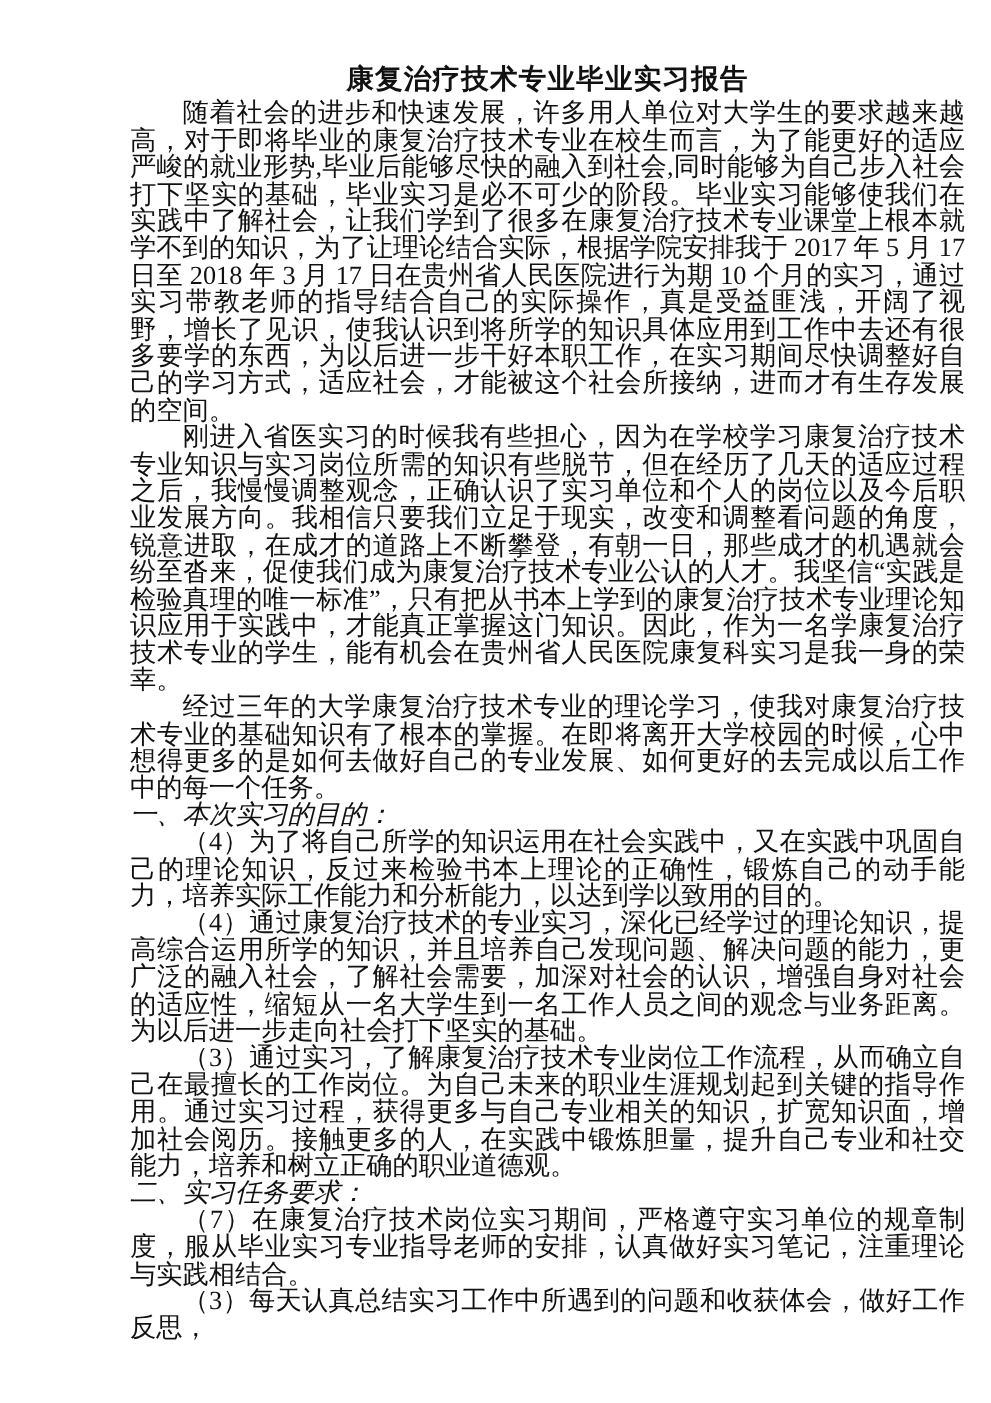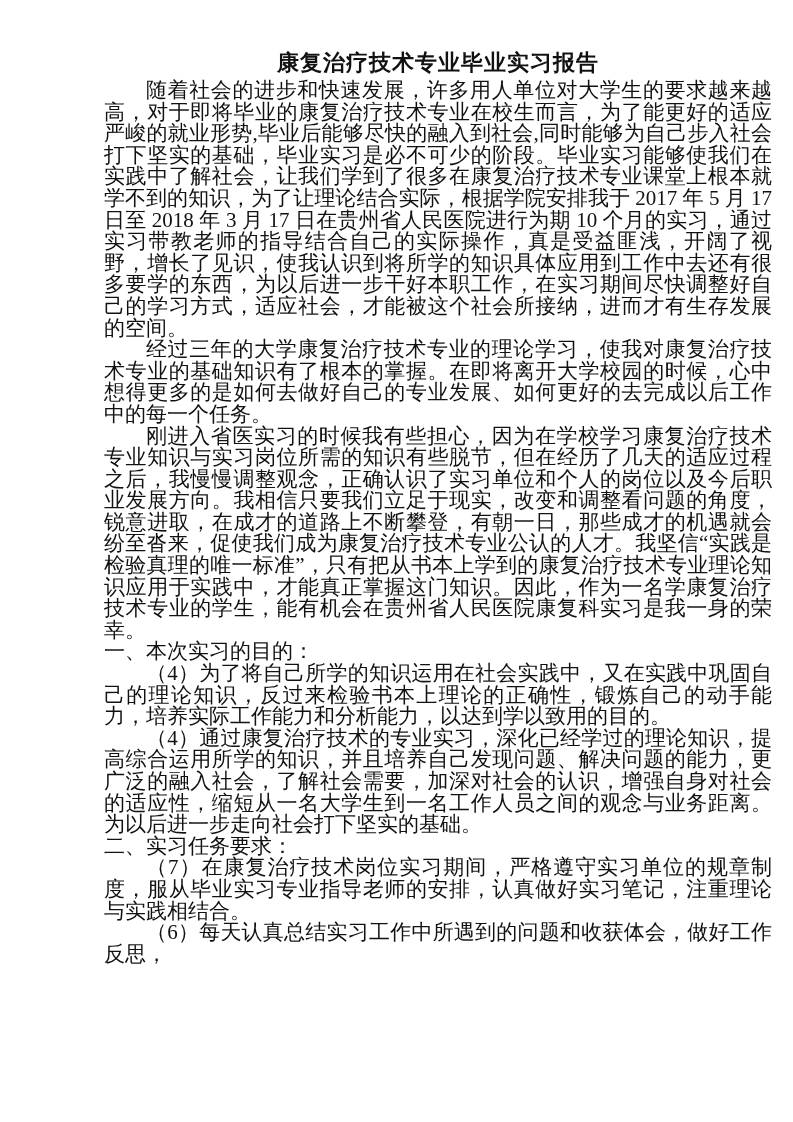--- a/index.html
+++ b/index.html
@@ -31,44 +31,45 @@
     margin-bottom: 2px;
   }
   .block {
     font-size: 21px;
     line-height: 21.6px;
     text-align: justify;
     text-justify: inter-ideograph;
     word-break: break-all;
   }
   .block.paragraph { text-indent: 2em; }
-  .block.heading { text-indent: 0; }
+  .block.heading { text-indent: 0; font-style: italic; }
 </style>
 </head>
 <body>
 
 <div class="page">
   <div class="content">
 
     <div class="doc-title">康复治疗技术专业毕业实习报告</div>
 
     <div class="block paragraph">随着社会的进步和快速发展，许多用人单位对大学生的要求越来越高，对于即将毕业的康复治疗技术专业在校生而言，为了能更好的适应严峻的就业形势,毕业后能够尽快的融入到社会,同时能够为自己步入社会打下坚实的基础，毕业实习是必不可少的阶段。毕业实习能够使我们在实践中了解社会，让我们学到了很多在康复治疗技术专业课堂上根本就学不到的知识，为了让理论结合实际，根据学院安排我于 2017 年 5 月 17 日至 2018 年 3 月 17 日在贵州省人民医院进行为期 10 个月的实习，通过实习带教老师的指导结合自己的实际操作，真是受益匪浅，开阔了视野，增长了见识，使我认识到将所学的知识具体应用到工作中去还有很多要学的东西，为以后进一步干好本职工作，在实习期间尽快调整好自己的学习方式，适应社会，才能被这个社会所接纳，进而才有生存发展的空间。</div>
 
+    <div class="block paragraph">刚进入省医实习的时候我有些担心，因为在学校学习康复治疗技术专业知识与实习岗位所需的知识有些脱节，但在经历了几天的适应过程之后，我慢慢调整观念，正确认识了实习单位和个人的岗位以及今后职业发展方向。我相信只要我们立足于现实，改变和调整看问题的角度，锐意进取，在成才的道路上不断攀登，有朝一日，那些成才的机遇就会纷至沓来，促使我们成为康复治疗技术专业公认的人才。我坚信“实践是检验真理的唯一标准”，只有把从书本上学到的康复治疗技术专业理论知识应用于实践中，才能真正掌握这门知识。因此，作为一名学康复治疗技术专业的学生，能有机会在贵州省人民医院康复科实习是我一身的荣幸。</div>
+
     <div class="block paragraph">经过三年的大学康复治疗技术专业的理论学习，使我对康复治疗技术专业的基础知识有了根本的掌握。在即将离开大学校园的时候，心中想得更多的是如何去做好自己的专业发展、如何更好的去完成以后工作中的每一个任务。</div>
-
-    <div class="block paragraph">刚进入省医实习的时候我有些担心，因为在学校学习康复治疗技术专业知识与实习岗位所需的知识有些脱节，但在经历了几天的适应过程之后，我慢慢调整观念，正确认识了实习单位和个人的岗位以及今后职业发展方向。我相信只要我们立足于现实，改变和调整看问题的角度，锐意进取，在成才的道路上不断攀登，有朝一日，那些成才的机遇就会纷至沓来，促使我们成为康复治疗技术专业公认的人才。我坚信“实践是检验真理的唯一标准”，只有把从书本上学到的康复治疗技术专业理论知识应用于实践中，才能真正掌握这门知识。因此，作为一名学康复治疗技术专业的学生，能有机会在贵州省人民医院康复科实习是我一身的荣幸。</div>
 
     <div class="block heading">一、本次实习的目的：</div>
 
     <div class="block paragraph">（4）为了将自己所学的知识运用在社会实践中，又在实践中巩固自己的理论知识，反过来检验书本上理论的正确性，锻炼自己的动手能力，培养实际工作能力和分析能力，以达到学以致用的目的。</div>
 
     <div class="block paragraph">（4）通过康复治疗技术的专业实习，深化已经学过的理论知识，提高综合运用所学的知识，并且培养自己发现问题、解决问题的能力，更广泛的融入社会，了解社会需要，加深对社会的认识，增强自身对社会的适应性，缩短从一名大学生到一名工作人员之间的观念与业务距离。为以后进一步走向社会打下坚实的基础。</div>
 
+    <div class="block paragraph">（3）通过实习，了解康复治疗技术专业岗位工作流程，从而确立自己在最擅长的工作岗位。为自己未来的职业生涯规划起到关键的指导作用。通过实习过程，获得更多与自己专业相关的知识，扩宽知识面，增加社会阅历。接触更多的人，在实践中锻炼胆量，提升自己专业和社交能力，培养和树立正确的职业道德观。</div>
 
     <div class="block heading">二、实习任务要求：</div>
 
     <div class="block paragraph">（7）在康复治疗技术岗位实习期间，严格遵守实习单位的规章制度，服从毕业实习专业指导老师的安排，认真做好实习笔记，注重理论与实践相结合。</div>
 
 
-    <div class="block paragraph">（6）每天认真总结实习工作中所遇到的问题和收获体会，做好工作反思，</div>
+    <div class="block paragraph">（3）每天认真总结实习工作中所遇到的问题和收获体会，做好工作反思，</div>
 
   </div>
 </div>
 
 </body></html>

